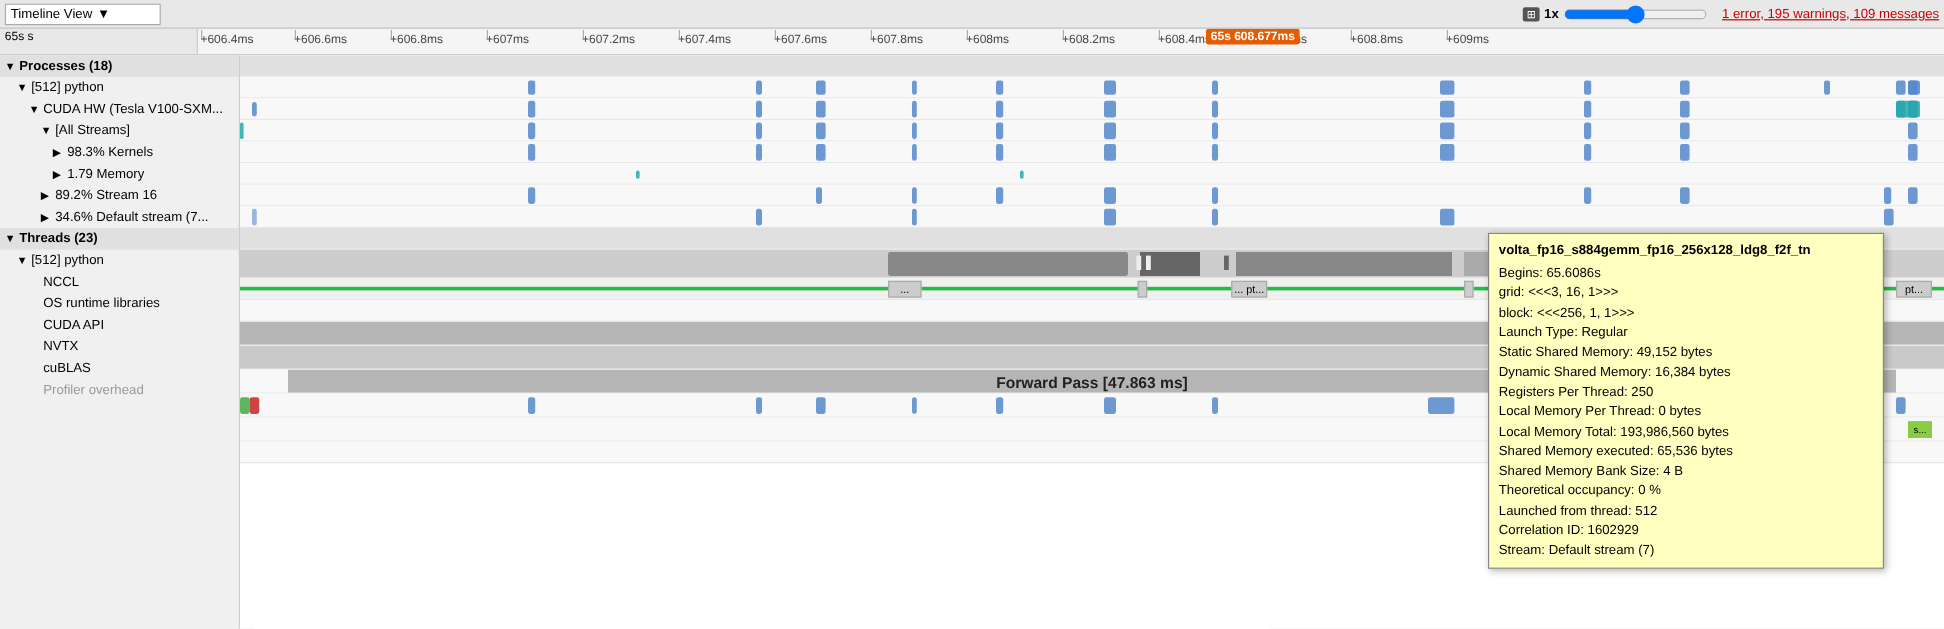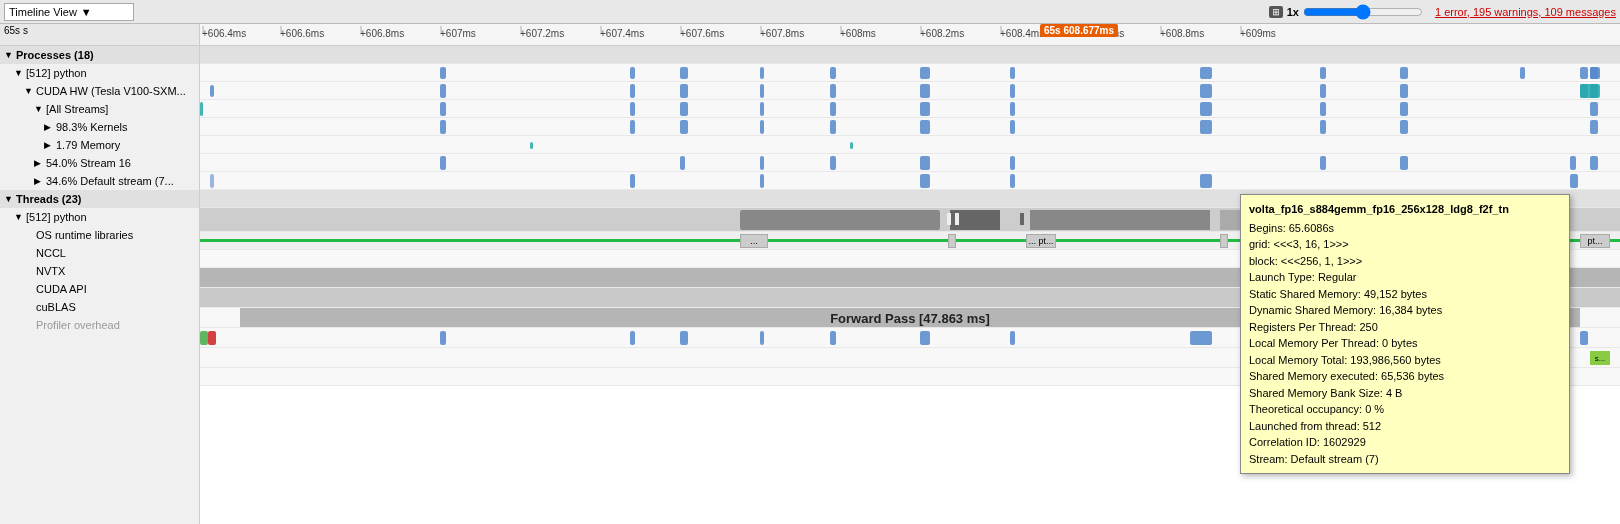--- a/index.html
+++ b/index.html
@@ -20,21 +20,21 @@
     .toolbar-zoom-icon { background: #555; color: white; padding: 1px 3px; font-size: 9px; border-radius: 2px; }
     .zoom-label { font-size: 11px; font-weight: bold; }
     .zoom-slider { width: 120px; }
     .error-badge { color: #c00; font-size: 11px; text-decoration: underline; cursor: pointer; margin-left: 8px; }
 
     
     .timeline-ruler {
       display: flex; background: #f5f5f5; border-bottom: 1px solid #ccc;
       height: 22px; position: relative; overflow: hidden; flex-shrink: 0;
     }
-    .left-panel-ruler { width: 200px; flex-shrink: 0; border-right: 1px solid #ccc; background: #e8e8e8; }
+    .left-panel-ruler { width: 165px; flex-shrink: 0; border-right: 1px solid #ccc; background: #e8e8e8; }
     .ruler-ticks { flex: 1; position: relative; background: #f5f5f5; overflow: hidden; }
     .ruler-tick { position: absolute; top: 0; font-size: 10px; color: #444; white-space: nowrap; padding-top: 4px; }
     .ruler-tick::before { content: '|'; position: absolute; top: 0; left: 0; font-size: 8px; color: #888; }
     .time-cursor {
       position: absolute; top: 0; background: #e85c00; color: white;
       padding: 1px 4px; font-size: 10px; font-weight: bold; white-space: nowrap; z-index: 10;
       border-radius: 2px;
     }
 
     
@@ -157,21 +157,21 @@
 
       <div class="tree-item">
         <span class="indent" style="width:44px"></span>
         <span class="toggle">▶</span>
         <span class="label">1.79 Memory</span>
       </div>
 
       <div class="tree-item">
         <span class="indent" style="width:34px"></span>
         <span class="toggle">▶</span>
-        <span class="label">54.0% Stream 16</span>
+        <span class="label">89.2% Stream 16</span>
       </div>
 
       <div class="tree-item">
         <span class="indent" style="width:34px"></span>
         <span class="toggle">▶</span>
         <span class="label">34.6% Default stream (7...</span>
       </div>
 
       <div class="tree-item section-header">
         <span class="indent" style="width:4px"></span>
@@ -181,39 +181,39 @@
 
       <div class="tree-item">
         <span class="indent" style="width:14px"></span>
         <span class="toggle">▼</span>
         <span class="label">[512] python</span>
       </div>
 
       <div class="tree-item">
         <span class="indent" style="width:24px"></span>
         <span class="toggle"> </span>
+        <span class="label">NCCL</span>
+      </div>
+
+      <div class="tree-item">
+        <span class="indent" style="width:24px"></span>
+        <span class="toggle"> </span>
         <span class="label">OS runtime libraries</span>
       </div>
 
       <div class="tree-item">
         <span class="indent" style="width:24px"></span>
         <span class="toggle"> </span>
-        <span class="label">NCCL</span>
+        <span class="label">CUDA API</span>
       </div>
 
       <div class="tree-item">
         <span class="indent" style="width:24px"></span>
         <span class="toggle"> </span>
         <span class="label">NVTX</span>
-      </div>
-
-      <div class="tree-item">
-        <span class="indent" style="width:24px"></span>
-        <span class="toggle"> </span>
-        <span class="label">CUDA API</span>
       </div>
 
       <div class="tree-item">
         <span class="indent" style="width:24px"></span>
         <span class="toggle"> </span>
         <span class="label">cuBLAS</span>
       </div>
 
       <div class="tree-item">
         <span class="indent" style="width:24px"></span>

